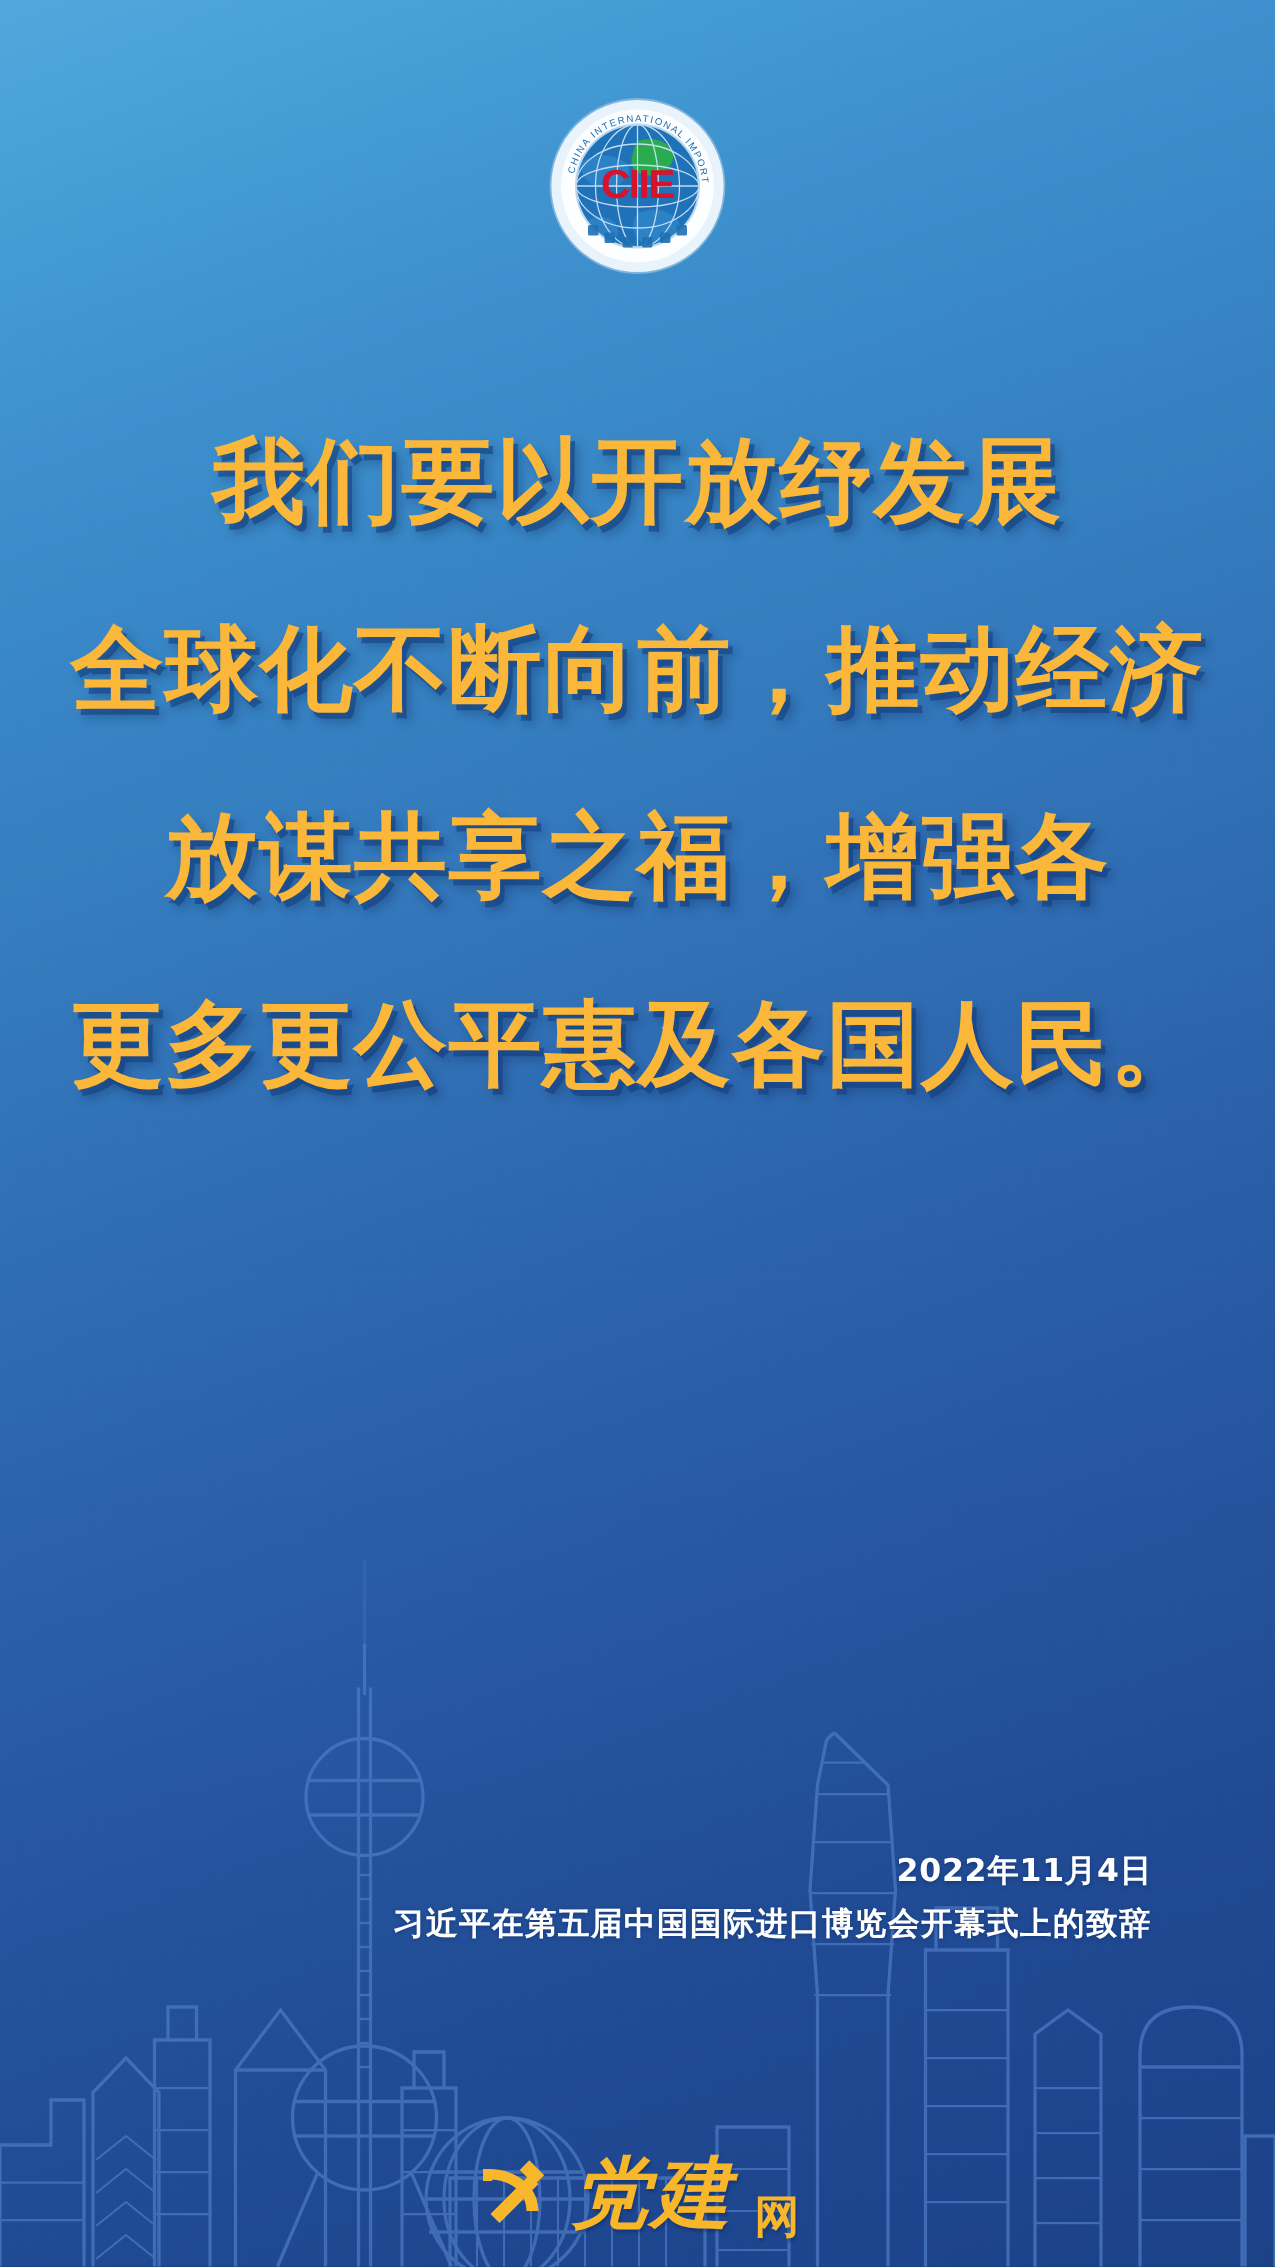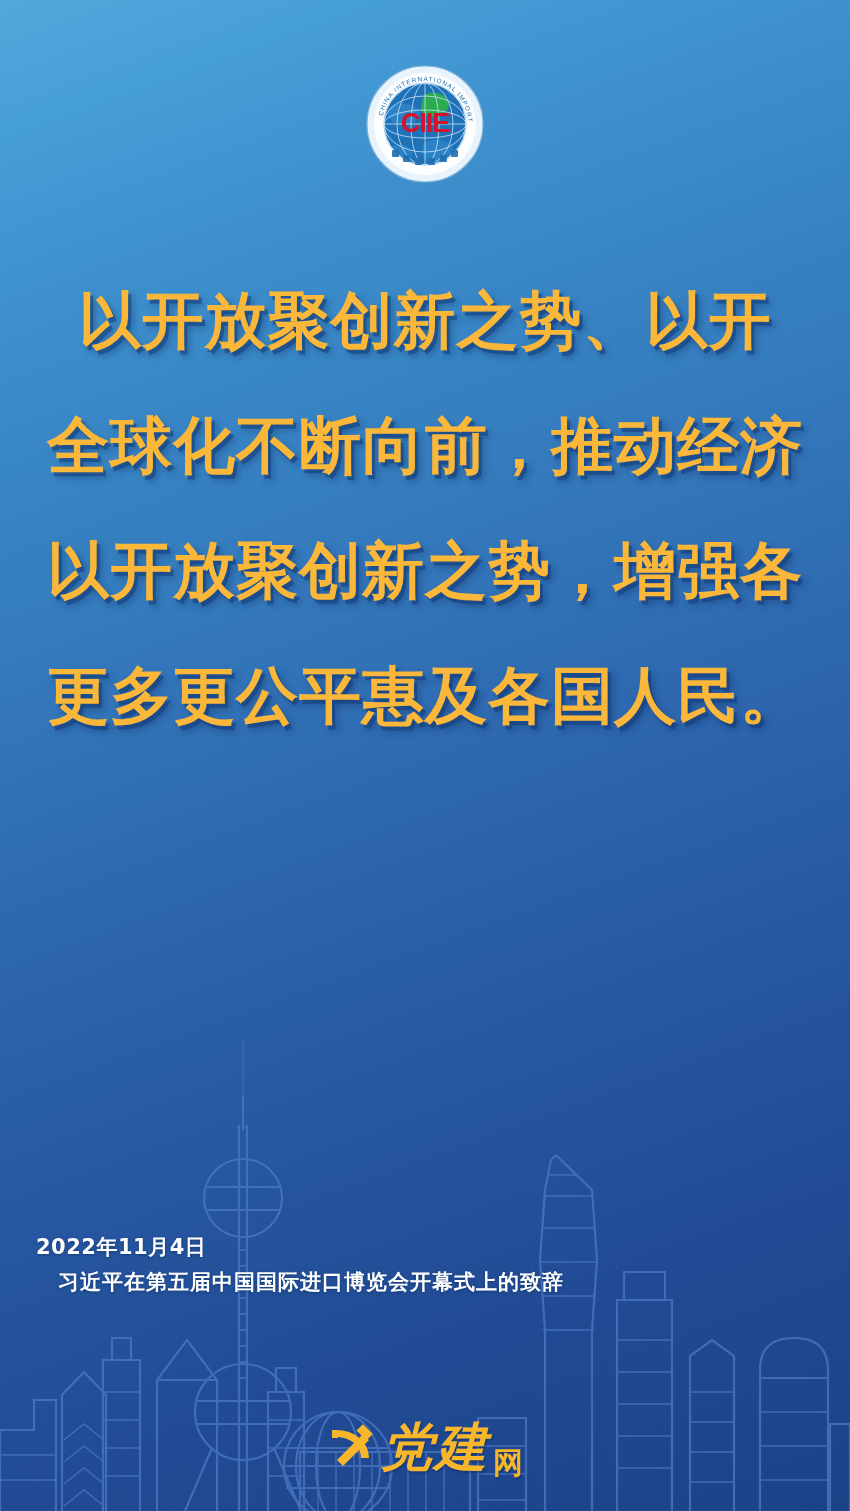--- a/index.html
+++ b/index.html
@@ -75,23 +75,22 @@
       5px 6px 7px rgba(14, 44, 96, 0.40);
     white-space: nowrap;
   }
 
   
   #attribution {
     position: absolute;
     top: 1232px;
     left: 0;
     width: 768px;
-    text-align: left;
+    text-align: right;
     color: #ffffff;
-    margin-left: 36px;
   }
   #attr-date {
     font-family: "DejaVu Sans", "Liberation Sans", sans-serif;
     font-size: 21px;
     font-weight: bold;
     letter-spacing: 0.5px;
     line-height: 30px;
     text-shadow: 0 1px 3px rgba(10, 38, 88, 0.5);
   }
   #attr-source {
@@ -101,26 +100,26 @@
     letter-spacing: 1px;
     line-height: 36px;
     margin-top: 2px;
     text-shadow: 0 1px 3px rgba(10, 38, 88, 0.5);
     padding-left: 22px;
   }
 
   
   #footer-brand {
     position: absolute;
-    bottom: 28px;
+    bottom: 12px;
     left: 50%;
     transform: translateX(-50%);
     display: flex;
     align-items: center;
-    gap: 4px;
+    gap: 14px;
     height: 72px;
   }
   #brand-text {
     font-family: "DejaVu Serif", "Liberation Serif", serif;
     font-size: 52px;
     font-weight: bold;
     font-style: italic;
     color: #f8b62b;
     letter-spacing: 2px;
     line-height: 1;
@@ -357,23 +356,23 @@
         <rect x="63" y="94" width="7" height="7" rx="1"></rect>
         <rect x="75" y="91" width="7" height="7" rx="1"></rect>
         <rect x="86" y="86" width="7" height="7" rx="1"></rect>
       </g>
 
       <text x="60" y="68" text-anchor="middle" font-family="'Liberation Sans',sans-serif" font-size="27" font-weight="bold" fill="#d7122a" letter-spacing="-1">CIIE</text>
     </svg>
   </div>
 
   <div id="headline">
-    <div class="hl-line">以开放聚创新之势、以开</div>
+    <div class="hl-line">我们要以开放纾发展</div>
     <div class="hl-line">全球化不断向前，推动经济</div>
-    <div class="hl-line">以开放聚创新之势，增强各</div>
+    <div class="hl-line">放谋共享之福，增强各</div>
     <div class="hl-line">更多更公平惠及各国人民。</div>
   </div>
 
   <div id="attribution">
     <div id="attr-date">2022年11月4日</div>
     <div id="attr-source">习近平在第五届中国国际进口博览会开幕式上的致辞</div>
   </div>
 
   <div id="footer-brand">
     <svg width="50" height="50" viewBox="0 0 50 50" aria-hidden="true">

